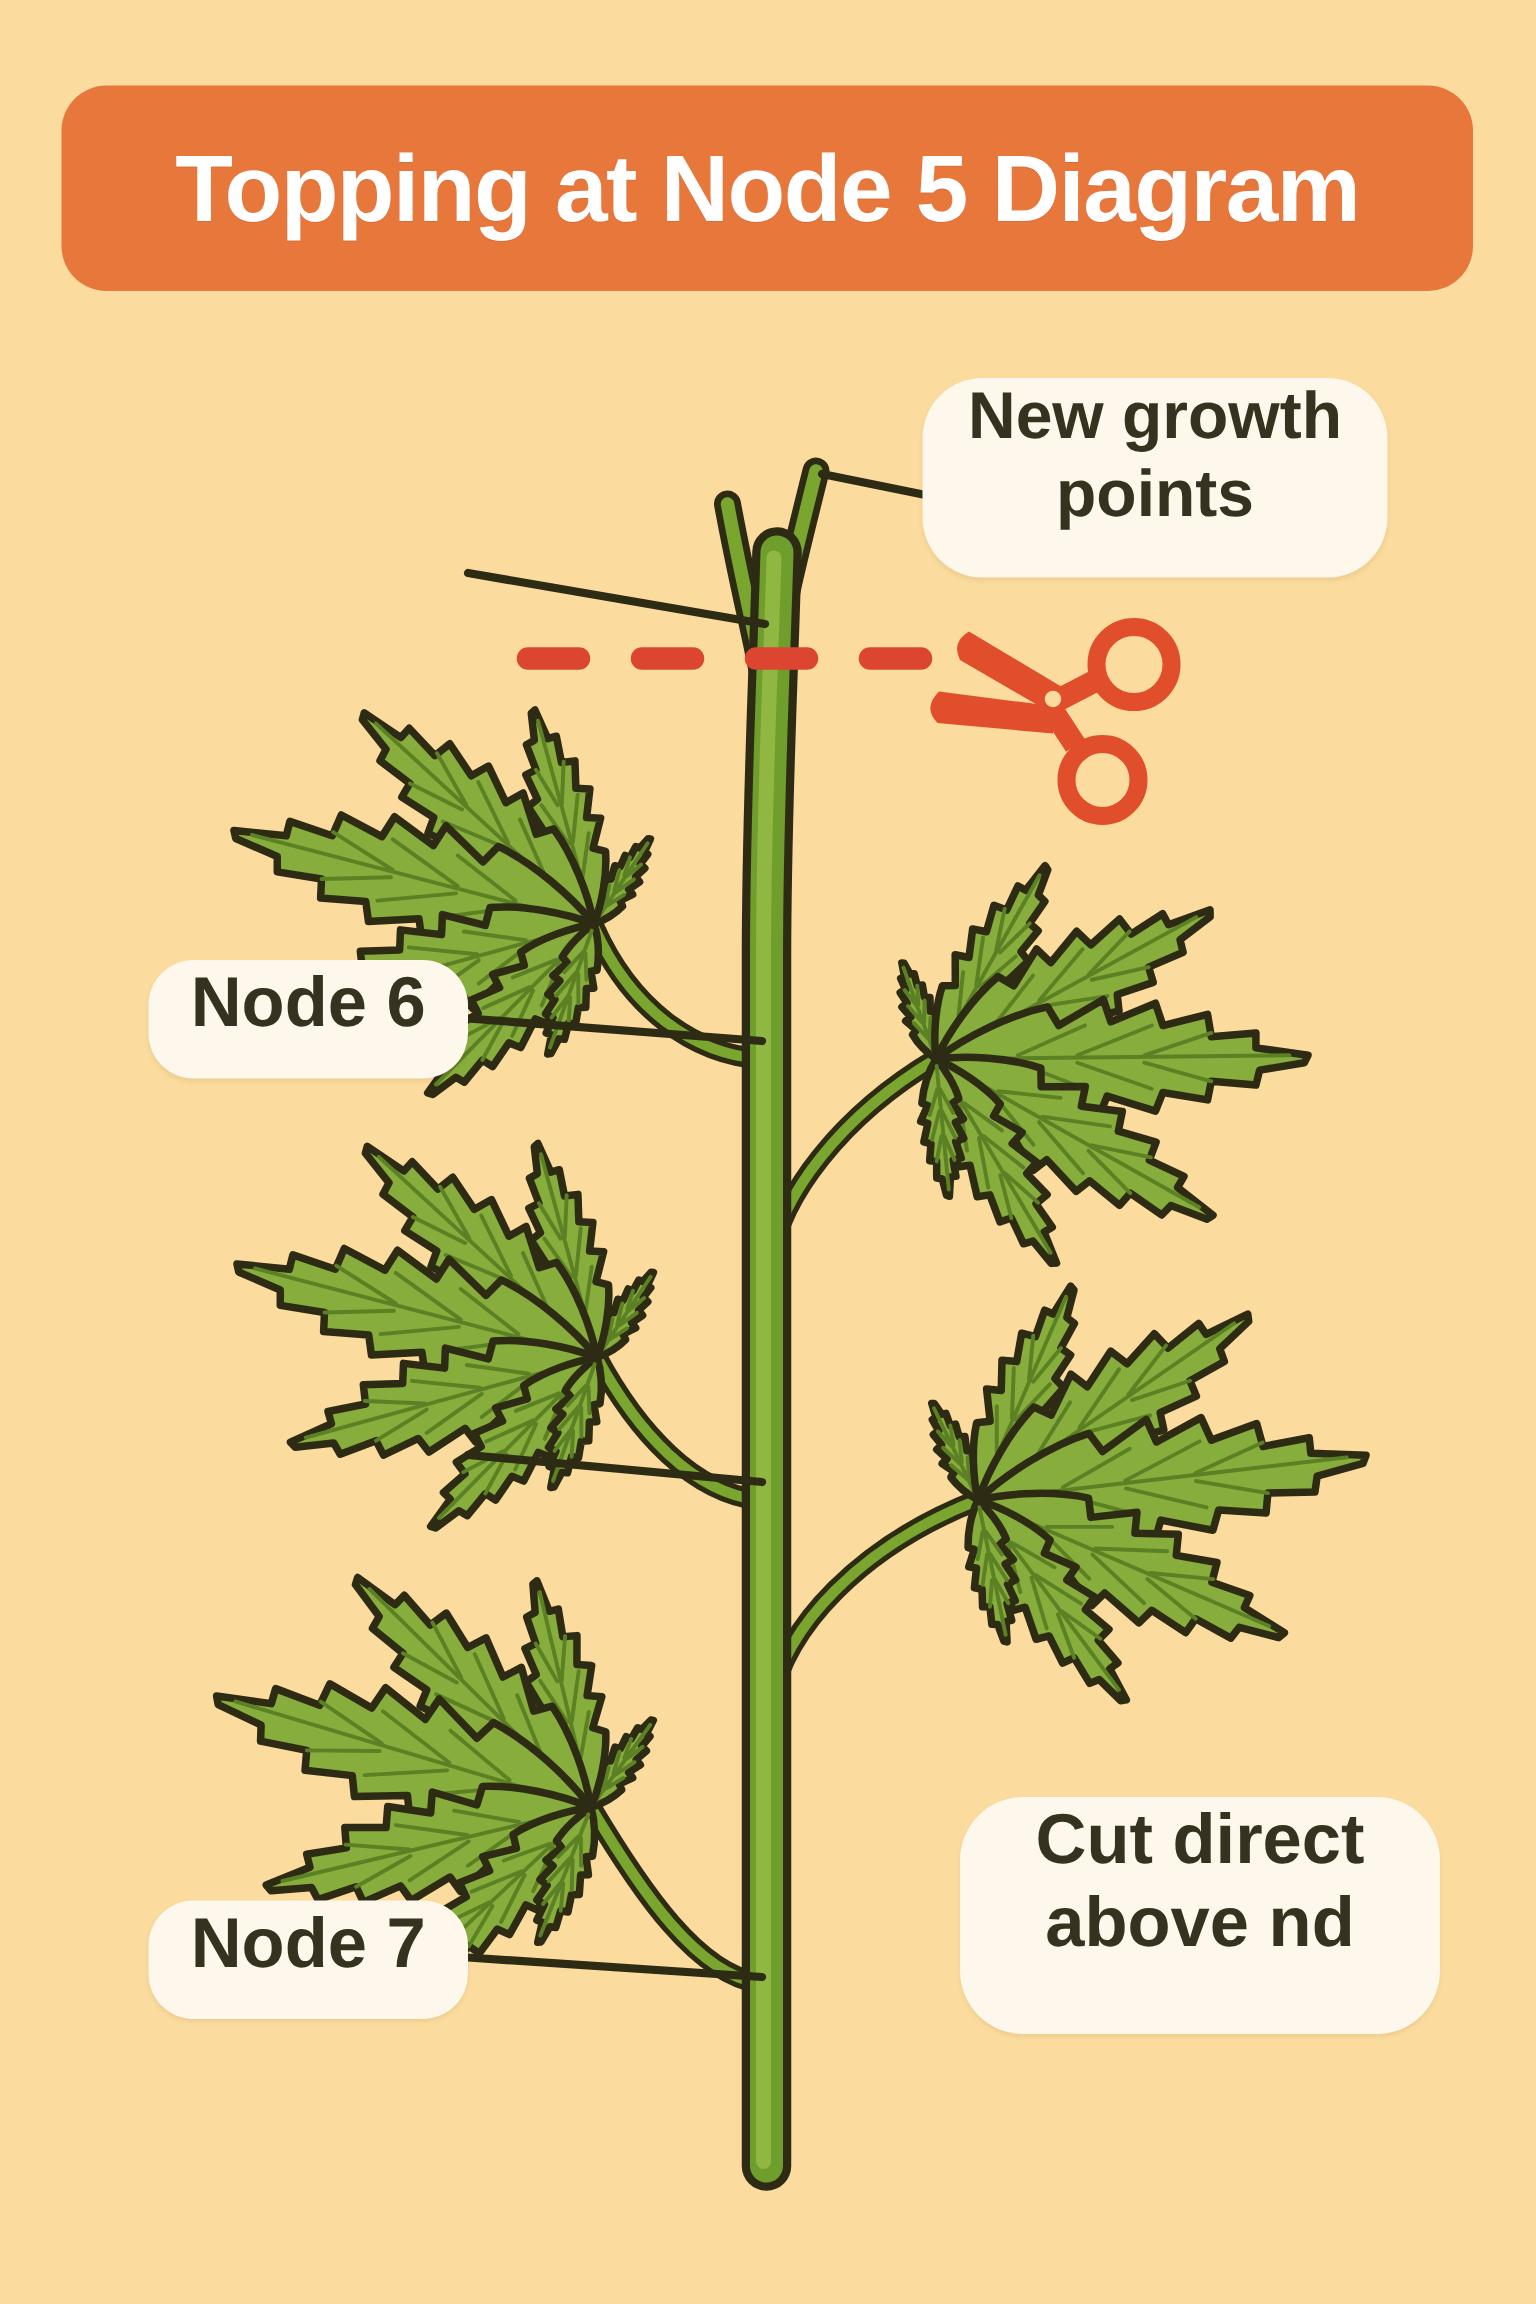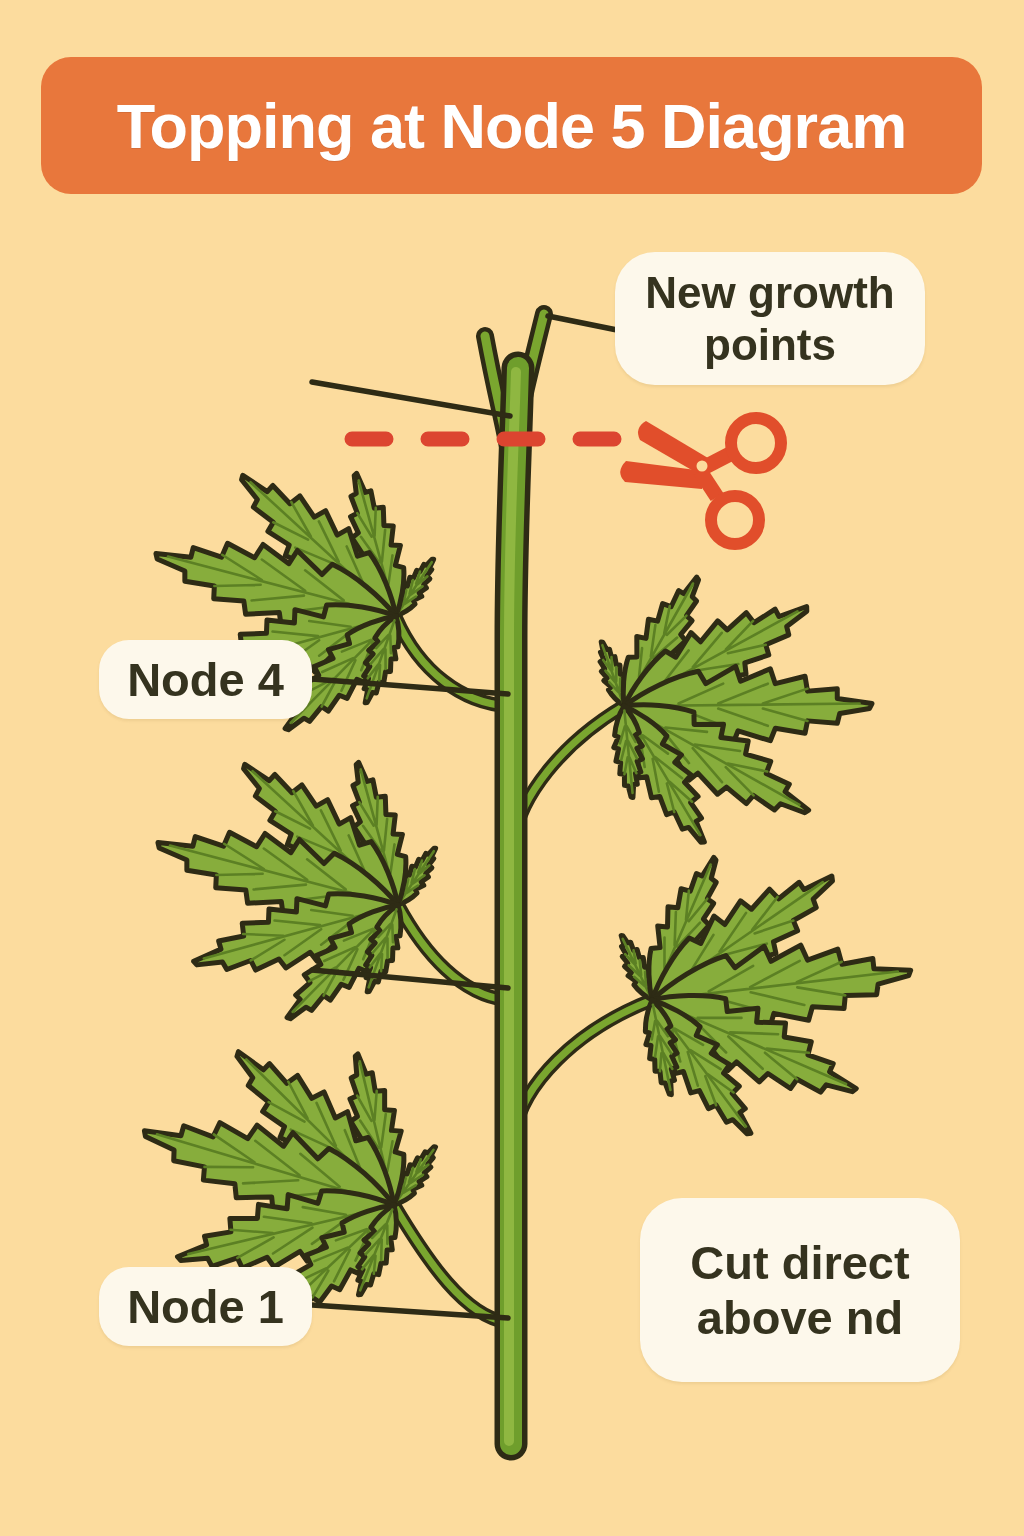--- a/index.html
+++ b/index.html
@@ -20,34 +20,34 @@
     display:flex;align-items:center;justify-content:center;text-align:center;
   }
   .banner h1{
     margin:0;color:#FFFFFF;font-size:63px;font-weight:bold;
     letter-spacing:-1px;white-space:nowrap;
     text-shadow:0 1px 0 rgba(0,0,0,0.08);
   }
   .pill{
     position:absolute;background:#FDF8EB;border-radius:30px;
     color:#35331F;font-weight:bold;
-    display:flex;align-items:center;justify-content:center;text-align:center;
+    display:flex;justify-content:center;text-align:center;
     box-shadow:0 2px 3px rgba(120,90,30,0.10);
   }
   .pill.node{left:99px;width:213px;height:79px;font-size:47px;}
   #pill-node5{top:342px;}
   #pill-node4{top:640px;}
   #pill-node3{top:932px;}
   #pill-node2{top:1267px;}
   #pill-newgrowth{
     left:615px;top:252px;width:310px;height:133px;
     font-size:44px;line-height:1.18;border-radius:40px;padding:0 14px;box-sizing:border-box;
   }
   #pill-cutnote{
-    left:640px;top:1198px;width:320px;height:184px;
+    left:640px;top:1198px;width:320px;height:158px;
     font-size:47px;line-height:1.18;border-radius:42px;padding:0 10px;box-sizing:border-box;
   }
 </style>
 </head>
 <body>
 
 <div id="canvas">
 
   <svg id="plant-svg" width="1024" height="1536" viewBox="0 0 1024 1536">
     <defs>
@@ -134,24 +134,24 @@
       <circle cx="735" cy="520" r="24" fill="none" stroke="#E14E2B" stroke-width="12"></circle>
       <circle cx="702" cy="466" r="5.5" fill="#FCDC9E"></circle>
     </g>
   </svg>
 
   <div class="banner">
     <h1>Topping at Node 5 Diagram</h1>
   </div>
 
   <div class="pill node" id="pill-node4">
-    <span>Node 4</span>
+    <span>Node 6</span>
   </div>
   <div class="pill node" id="pill-node2">
-    <span>Node 1</span>
+    <span>Node 7</span>
   </div>
 
   <div class="pill" id="pill-newgrowth">
     <span>New growth points</span>
   </div>
   <div class="pill" id="pill-cutnote">
     <span>Cut direct above nd</span>
   </div>
 
 </div>

